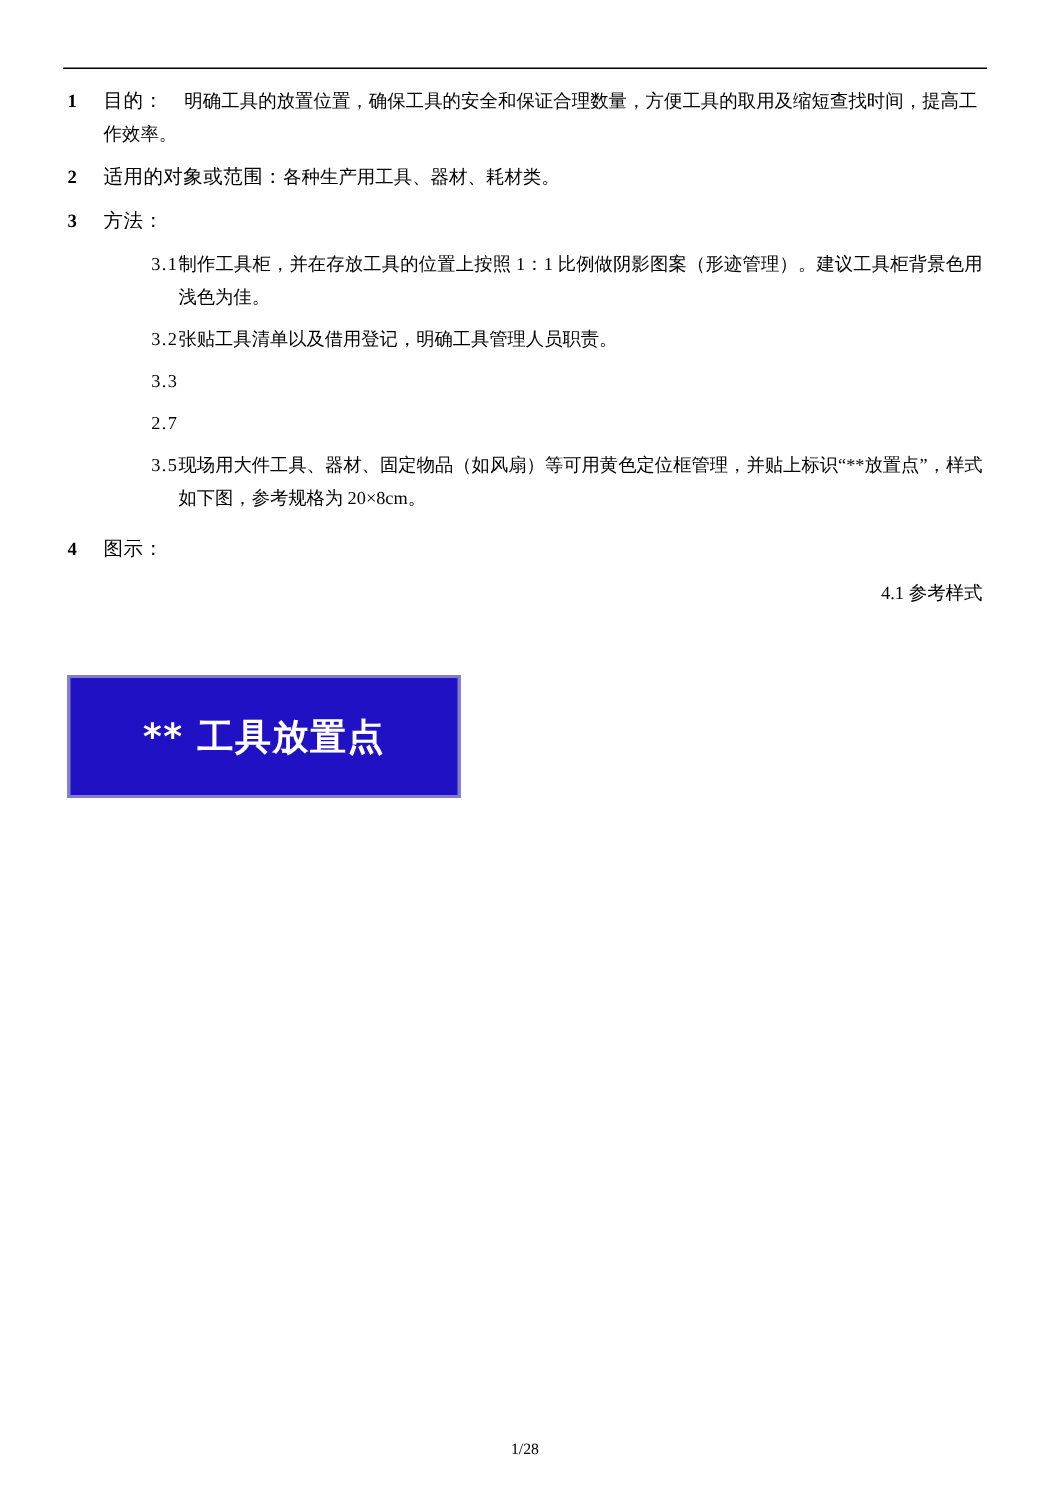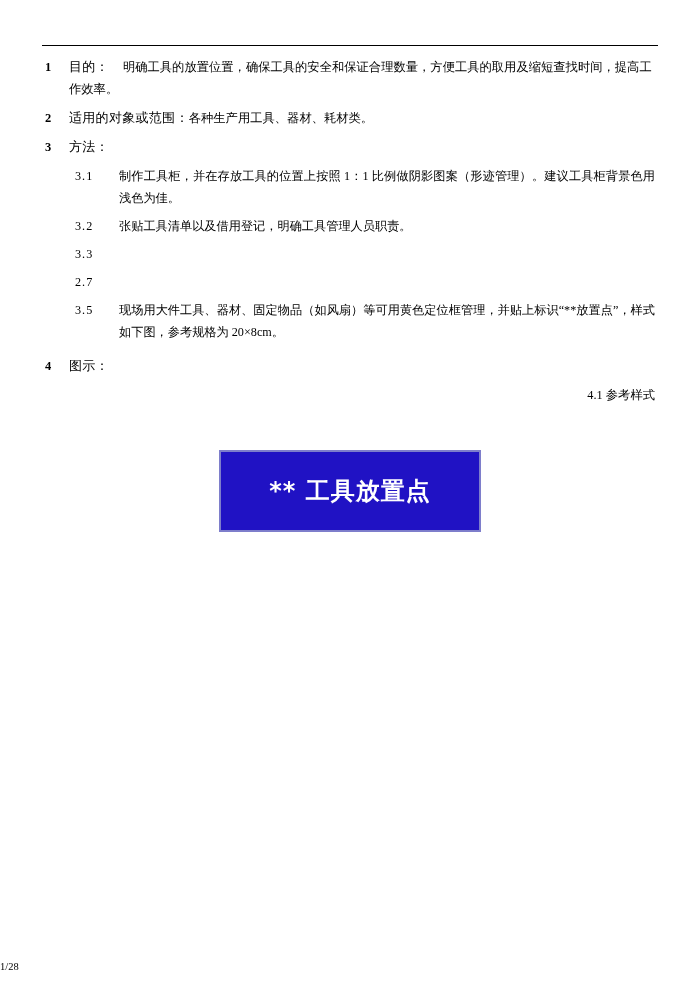--- a/index.html
+++ b/index.html
@@ -74,20 +74,21 @@
     align-items: flex-start;
     margin-bottom: 6px;
     padding-left: 30px;
   }
   .sub-num {
     flex: 0 0 44px;
     width: 44px;
     font-size: 12.2px;
     line-height: 22px;
     letter-spacing: 1px;
+    text-align: right;
   }
   .sub-body {
     flex: 1 1 auto;
     font-size: 12.2px;
     line-height: 22px;
     text-align: justify;
   }
   .num-latin {
     font-family: "Liberation Serif", serif;
   }
@@ -100,21 +101,21 @@
     line-height: 22px;
     margin-top: 2px;
     padding-left: 0px;
     text-align: right;
   }
 
   
   .sign-wrap {
     margin-top: 44px;
     display: flex;
-    justify-content: center;
+    justify-content: flex-start;
   }
   .sign {
     width: 262px;
     height: 82px;
     background: #2012c4;
     border: 2px solid #7e7ecb;
     display: flex;
     align-items: center;
     justify-content: center;
     box-sizing: border-box;
@@ -126,20 +127,21 @@
     font-size: 24px;
     letter-spacing: 1px;
     white-space: nowrap;
   }
 
   .footer {
     position: absolute;
     left: 0;
     right: 0;
     bottom: 18px;
+    text-align: center;
     font-size: 10.5px;
     font-family: "Liberation Serif", serif;
     color: #000000;
   }
 </style>
 </head>
 <body>
 
 <div class="page">
 

